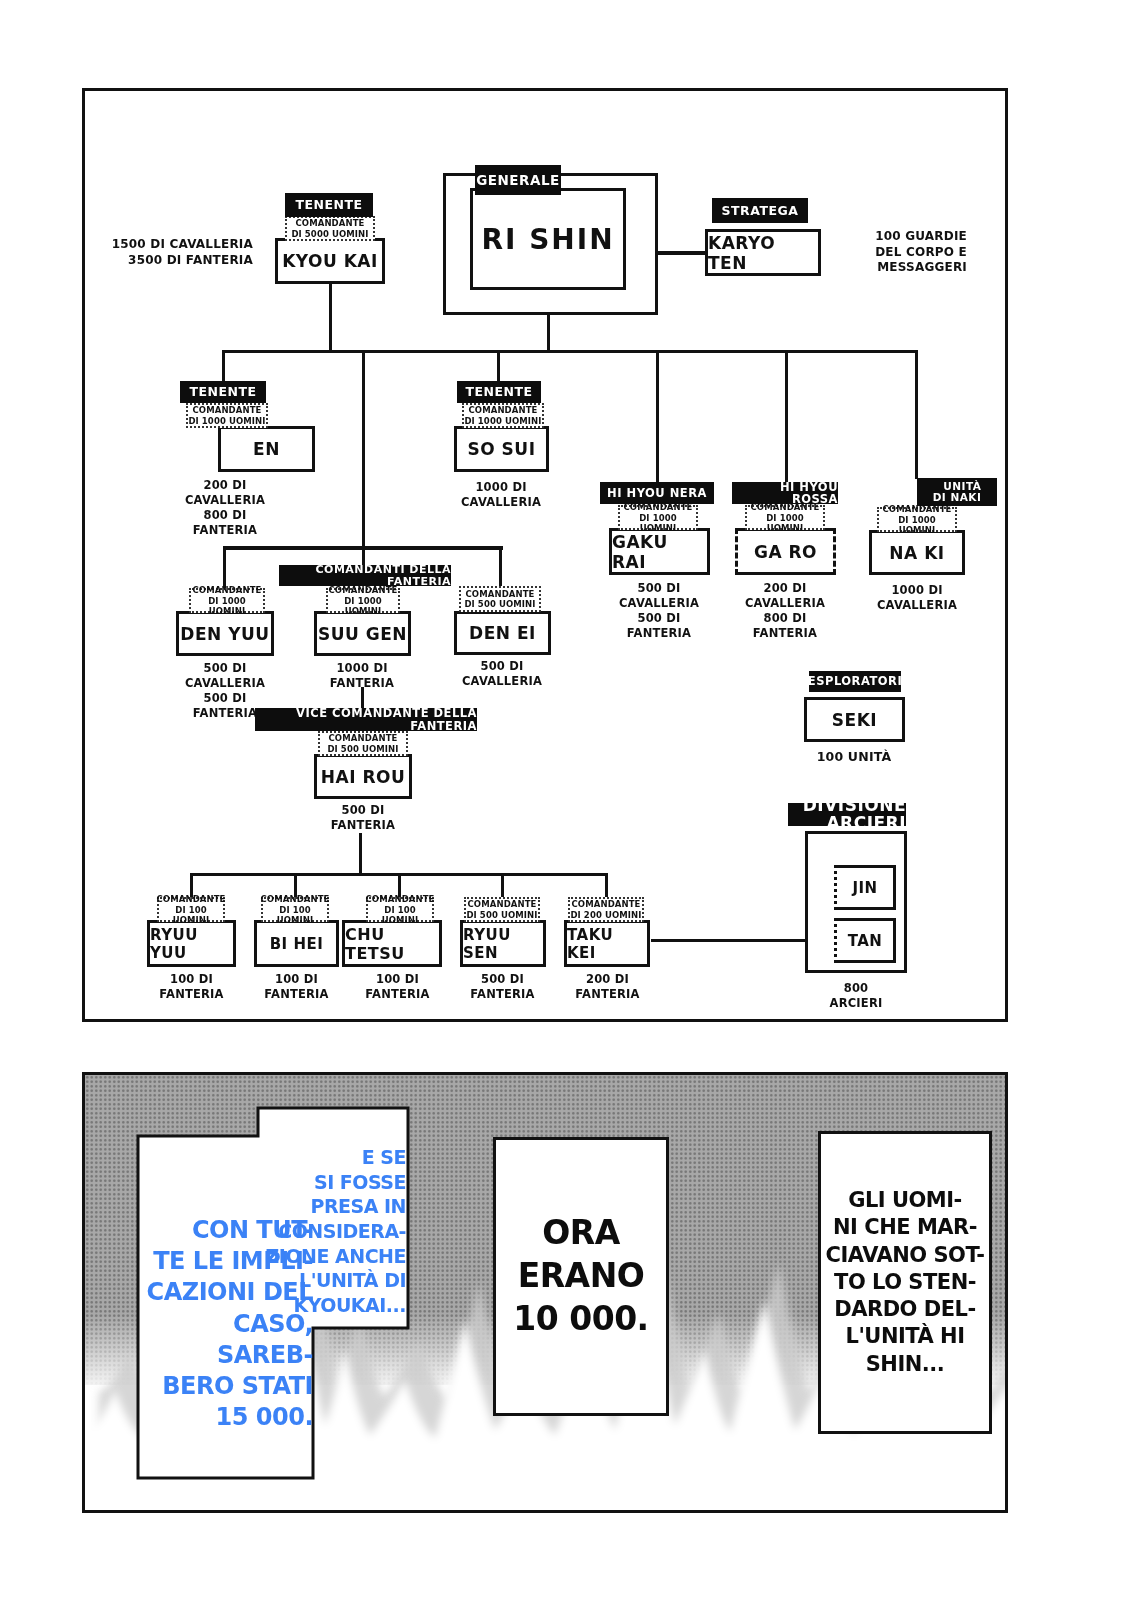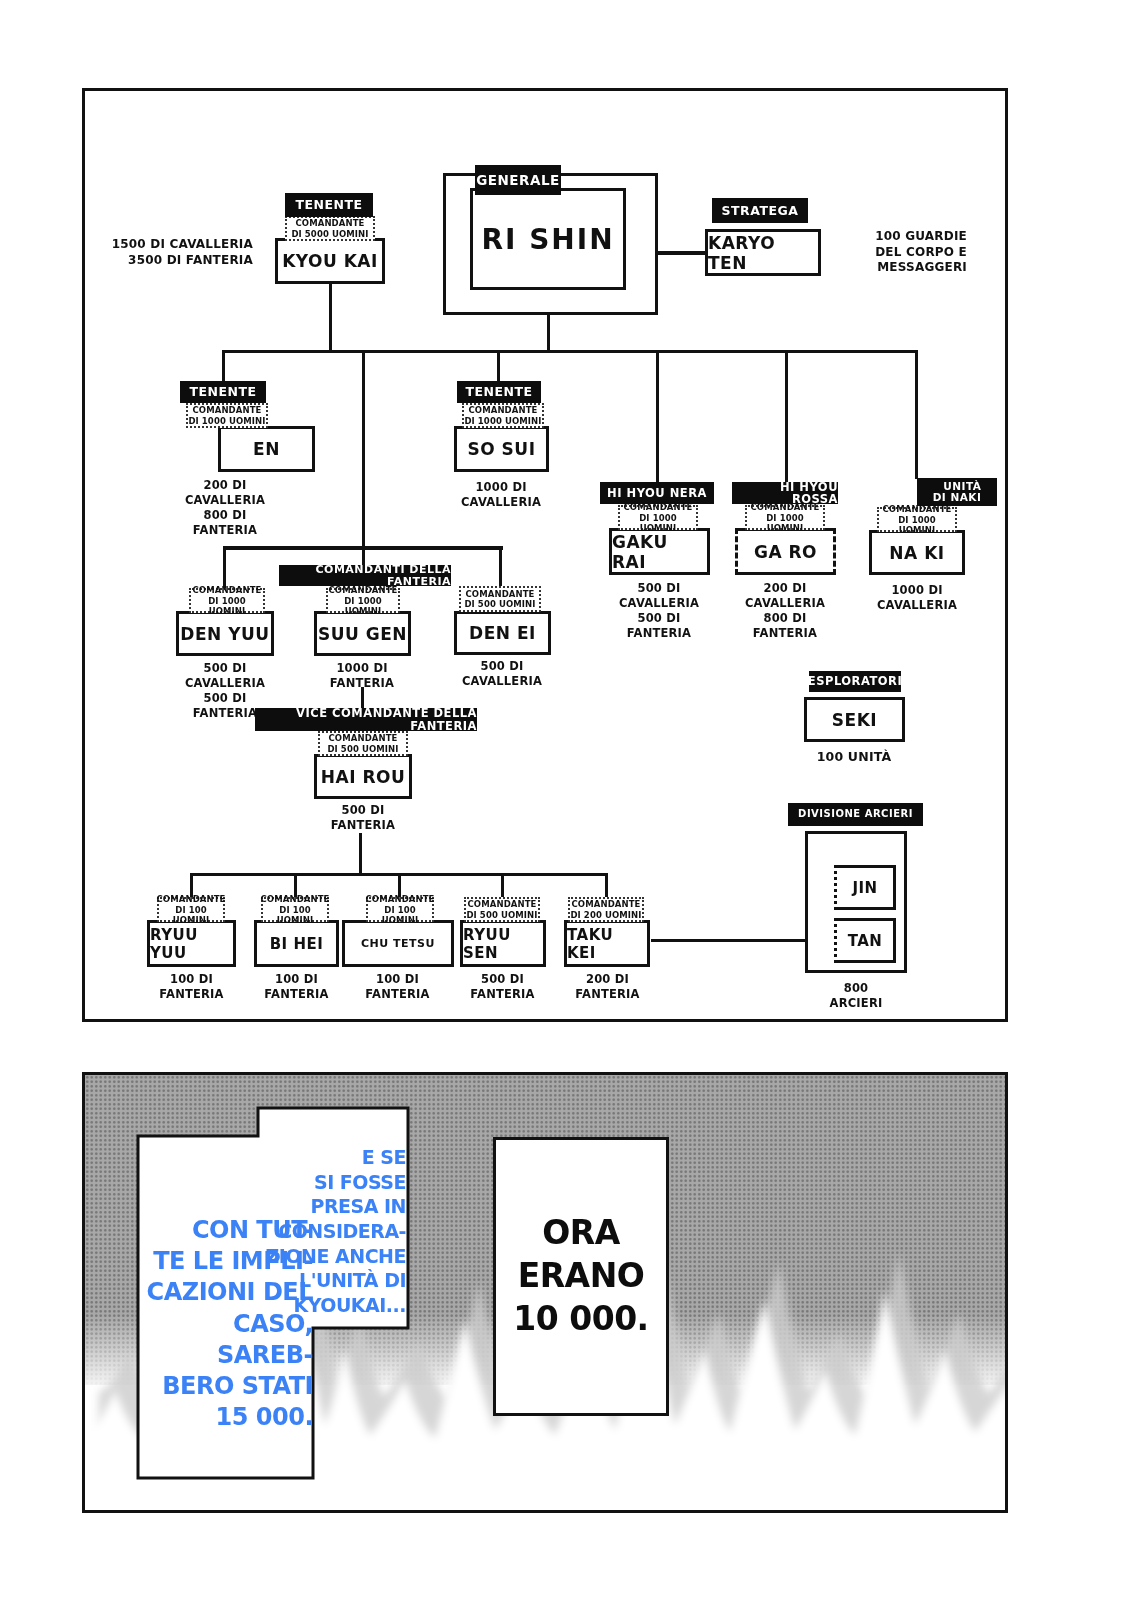--- a/index.html
+++ b/index.html
@@ -157,41 +157,41 @@
 FANTERIA</div>
 
     <div class="badge-rank" style="left:176px;top:806px;width:68px;height:25px;">COMANDANTE
 DI 100 UOMINI</div>
     <div class="namebox" style="left:169px;top:829px;width:85px;height:47px;font-size:15px;">BI HEI</div>
     <div class="troops" style="left:167px;top:881px;width:89px;">100 DI
 FANTERIA</div>
 
     <div class="badge-rank" style="left:281px;top:806px;width:68px;height:25px;">COMANDANTE
 DI 100 UOMINI</div>
-    <div class="namebox" style="left:257px;top:829px;width:112px;height:47px;font-size:11px;">CHU TETSU</div>
+    <div class="namebox" style="left:257px;top:829px;width:100px;height:47px;font-size:16px;">CHU TETSU</div>
     <div class="troops" style="left:268px;top:881px;width:89px;">100 DI
 FANTERIA</div>
 
     <div class="badge-rank" style="left:379px;top:806px;width:76px;height:25px;">COMANDANTE
 DI 500 UOMINI</div>
     <div class="namebox" style="left:375px;top:829px;width:86px;height:47px;font-size:15px;">RYUU SEN</div>
     <div class="troops" style="left:373px;top:881px;width:89px;">500 DI
 FANTERIA</div>
 
     <div class="badge-rank" style="left:483px;top:806px;width:76px;height:25px;">COMANDANTE
 DI 200 UOMINI</div>
     <div class="namebox" style="left:479px;top:829px;width:86px;height:47px;font-size:15px;">TAKU KEI</div>
     <div class="troops" style="left:478px;top:881px;width:89px;">200 DI
 FANTERIA</div>
 
     <div class="badge-black" style="left:724px;top:580px;width:92px;height:21px;font-size:11.5px;">ESPLORATORI</div>
     <div class="namebox" style="left:719px;top:606px;width:101px;height:45px;">SEKI</div>
     <div class="troops" style="left:714px;top:658px;width:110px;font-size:12.5px;">100 UNITÀ</div>
 
-    <div class="badge-black" style="left:703px;top:712px;width:135px;height:23px;font-size:10px;">DIVISIONE ARCIERI</div>
+    <div class="badge-black" style="left:703px;top:712px;width:118px;height:23px;font-size:17px;">DIVISIONE ARCIERI</div>
     <div class="frame" style="left:720px;top:740px;width:102px;height:142px;"></div>
     <div class="namebox" style="left:749px;top:774px;width:62px;height:45px;font-size:15px;border-left:3px dotted #111;">JIN</div>
     <div class="namebox" style="left:749px;top:827px;width:62px;height:45px;font-size:15px;border-left:3px dotted #111;">TAN</div>
     <div class="troops" style="left:727px;top:890px;width:88px;">800
 ARCIERI</div>
   </div>
 
   <div class="frame panel" style="left:82px;top:1072px;width:926px;height:441px;">
     <div class="tone"></div>
     <div class="tonefade"></div>
@@ -223,15 +223,24 @@
 ZIONE ANCHE
 L'UNITÀ DI
 KYOUKAI...</div>
 
     <div class="bubble-box" style="left:408px;top:62px;width:170px;height:273px;">
       <div class="bubble-in" style="font-size:33px;">ORA
 ERANO
 10 000.</div>
     </div>
 
+    <div class="bubble-box" style="left:733px;top:56px;width:168px;height:297px;">
+      <div class="bubble-in" style="font-size:21px;">GLI UOMI-
+NI CHE MAR-
+CIAVANO SOT-
+TO LO STEN-
+DARDO DEL-
+L'UNITÀ HI
+SHIN...</div>
+    </div>
   </div>
 
 </div>
 
 </body></html>

